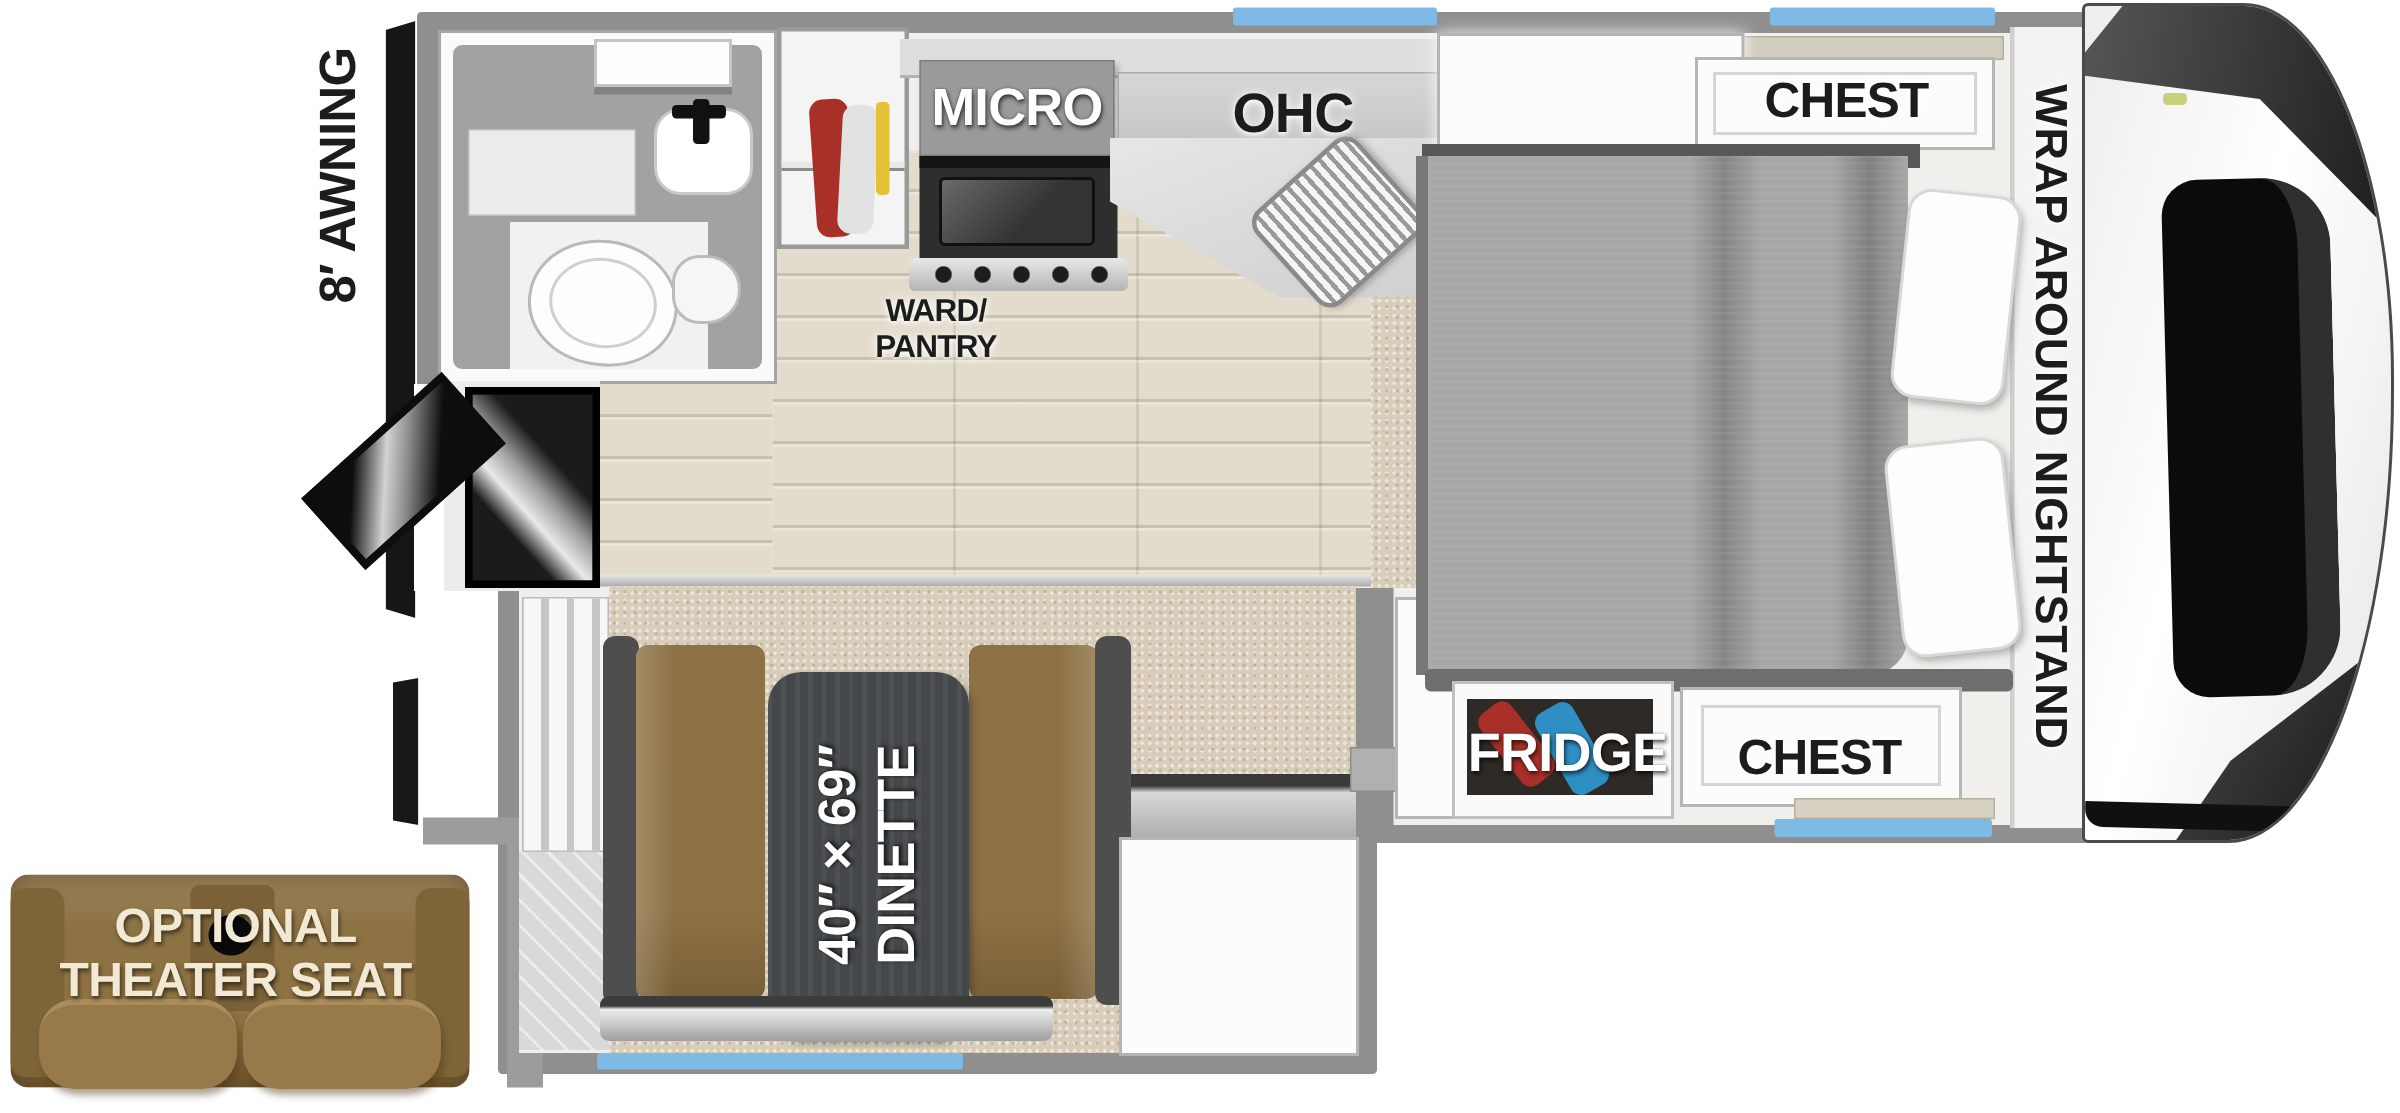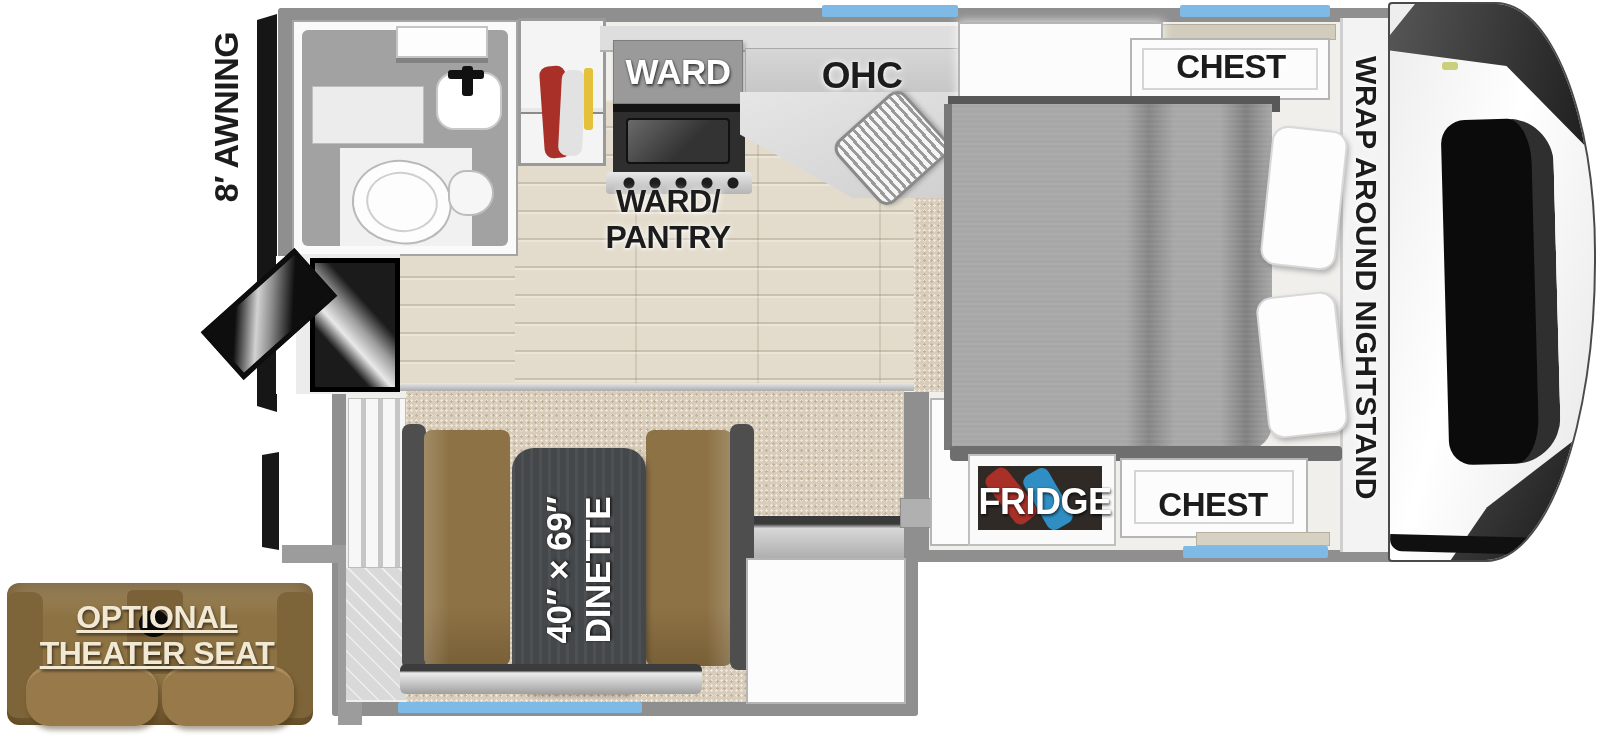--- a/index.html
+++ b/index.html
@@ -151,26 +151,26 @@
   <div class="abs" style="left:7px;top:583px;width:306px;height:142px;background:#8d7243;border-radius:12px;
        background-image:linear-gradient(180deg,rgba(255,255,255,.16),transparent 24%),linear-gradient(0deg,rgba(50,32,8,.28),transparent 30%);box-shadow:inset 0 0 22px rgba(60,40,12,.5);"></div>
   <div class="abs" style="left:7px;top:592px;width:36px;height:126px;background:#7e6539;border-radius:10px;"></div>
   <div class="abs" style="left:277px;top:592px;width:36px;height:126px;background:#7e6539;border-radius:10px;"></div>
   <div class="abs" style="left:127px;top:590px;width:56px;height:84px;background:#7a6137;border-radius:6px;"></div>
   <div class="abs" style="left:139px;top:610px;width:30px;height:27px;background:#0a0a0a;border-radius:50%;"></div>
   <div class="abs" style="left:26px;top:666px;width:132px;height:60px;background:#97794a;border-radius:24px;border-top:4px solid #ab8c5c;box-shadow:2px 4px 5px rgba(70,50,20,.45);"></div>
   <div class="abs" style="left:162px;top:666px;width:132px;height:60px;background:#97794a;border-radius:24px;border-top:4px solid #ab8c5c;box-shadow:2px 4px 5px rgba(70,50,20,.45);"></div>
 
   <div class="lbl" style="left:138px;top:94px;width:175px;height:46px;font-size:34px;transform:rotate(-90deg);">8′ AWNING</div>
-  <div class="lbl lblw" style="left:613px;top:48px;width:130px;height:48px;font-size:35px;">WARD</div>
+  <div class="lbl lblw" style="left:613px;top:48px;width:130px;height:48px;font-size:35px;">MICRO</div>
   <div class="lbl" style="left:810px;top:54px;width:104px;height:44px;font-size:37px;">OHC</div>
-  <div class="lbl" style="left:584px;top:182px;width:168px;height:76px;font-size:32px;">WARD/
+  <div class="lbl" style="left:540px;top:182px;width:168px;height:76px;font-size:21px;">WARD/
 PANTRY</div>
   <div class="lbl" style="left:1156px;top:44px;width:150px;height:46px;font-size:33px;">CHEST</div>
   <div class="lbl" style="left:1136px;top:256px;width:460px;height:44px;font-size:30px;transform:rotate(90deg);letter-spacing:0.5px;">WRAP AROUND NIGHTSTAND</div>
   <div class="lbl lblw" style="left:956px;top:480px;width:178px;height:44px;font-size:36px;">FRIDGE</div>
   <div class="lbl" style="left:1138px;top:482px;width:150px;height:46px;font-size:33px;">CHEST</div>
   <div class="lbl lblw" style="left:453px;top:522px;width:250px;height:96px;font-size:35px;transform:rotate(-90deg);">40″ × 69″
 DINETTE</div>
-  <div class="lbl cream" style="left:28px;top:596px;width:258px;height:80px;font-size:32px;text-decoration:underline;">OPTIONAL
+  <div class="lbl cream" style="left:28px;top:596px;width:258px;height:80px;font-size:32px;">OPTIONAL
 THEATER SEAT</div>
 
 </div>
 
 </body></html>

